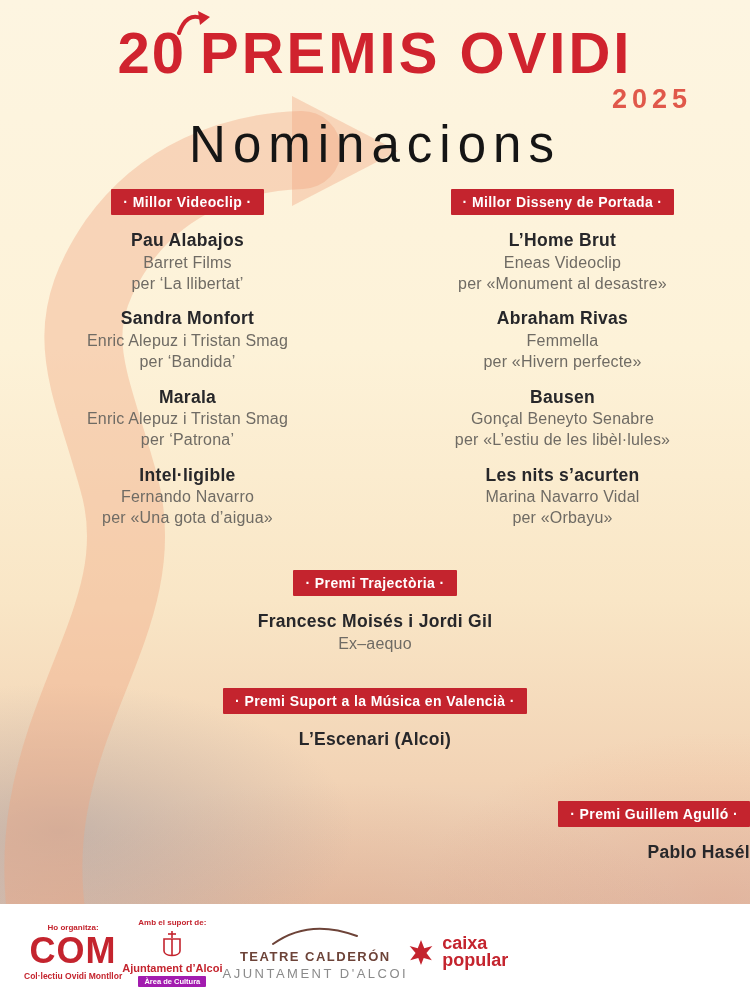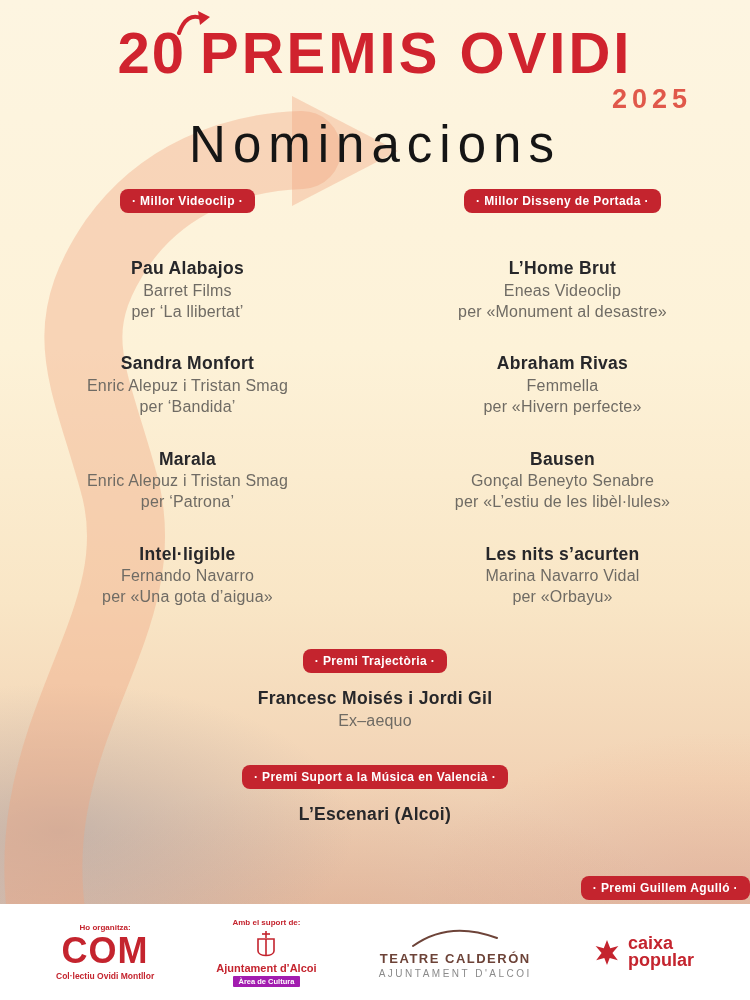--- a/index.html
+++ b/index.html
@@ -15,45 +15,45 @@
   .bg-arrow{position:absolute;top:0;left:0;z-index:0;pointer-events:none;}
   .content{position:relative;z-index:1;}
 
   .title-row{display:flex;justify-content:center;align-items:center;padding-top:24px;gap:14px;}
   .title-num{position:relative;display:inline-block;font-size:58px;font-weight:900;color:#d0232e;letter-spacing:2px;line-height:1;}
   .tail-icon{position:absolute;top:-15px;right:-24px;}
   .title-text{font-size:58px;font-weight:900;color:#d0232e;letter-spacing:3px;line-height:1;}
   .year{ text-align:right;padding-right:58px;margin-top:2px;color:#e0584a;font-size:27px;font-weight:bold;letter-spacing:5px;padding-left:42px;}
   .subtitle{text-align:center;font-size:51px;font-weight:400;color:#151515;letter-spacing:7px;margin-top:2px;line-height:1.1;}
 
-  .badge{display:inline-block;background:#c4242e;color:#fff;font-weight:bold;font-size:12px;
-    padding:5px 12px;letter-spacing:.4px;border-radius:8px;}
+  .badge{display:inline-block;background:#c4242e;color:#fff;font-weight:bold;font-size:14px;
+    padding:5px 12px;letter-spacing:.4px;border-radius:1px;}
   .cols{display:flex;margin-top:16px;}
   .col{width:50%;text-align:center;}
   .col .badge{margin-bottom:14px;}
-  .entry{margin-bottom:13px;margin-top:30px;}
+  .entry{margin-bottom:13px;}
   .entry-name{font-size:17.5px;font-weight:700;color:#27272a;letter-spacing:.3px;line-height:1.35;}
   .entry-line{font-size:16px;color:#6f6b64;letter-spacing:.2px;line-height:1.3;}
 
   .section{text-align:center;}
   .sec-1{margin-top:28px;}
   .sec-2{margin-top:34px;}
   .sec-3{margin-top:49px;text-align:right;}
   .section .entry-name{margin-top:14px;}
 
   .footer{position:absolute;left:0;bottom:0;width:750px;height:96px;background:#ffffff;z-index:2;
-    display:flex;align-items:center;justify-content:space-between;padding:0 56px;box-sizing:border-box;}
+    display:flex;align-items:center;padding:0 24px;box-sizing:border-box;}
   .f-block{display:flex;flex-direction:column;align-items:center;}
   .f-label{font-size:8px;color:#c4242e;font-weight:bold;margin-bottom:3px;}
   .com-logo{font-size:36px;font-weight:900;color:#c4242e;letter-spacing:1px;line-height:.9;}
   .com-sub{font-size:8.5px;font-weight:bold;color:#c4242e;margin-top:3px;}
   .aj-name{font-size:11px;font-weight:bold;color:#c4242e;margin-top:2px;}
   .aj-area{background:#a21caf;color:#fff;font-size:7.5px;font-weight:bold;padding:1px 6px;margin-top:2px;border-radius:1px;}
   .teatre-1{font-size:13px;font-weight:bold;color:#6d4338;letter-spacing:1.5px;margin-top:3px;}
-  .teatre-2{font-size:10px;color:#8a8a8a;letter-spacing:2.5px;margin-top:2px;}
+  .teatre-2{font-size:13px;color:#8a8a8a;letter-spacing:2.5px;margin-top:2px;}
   .caixa-row{display:flex;align-items:center;gap:8px;}
   .caixa-text{font-size:18px;font-weight:900;color:#c4242e;line-height:.95;text-align:left;}
 </style>
 </head>
 <body>
 
 <div class="poster">
 
   <svg class="bg-arrow" width="750" height="1000" viewBox="0 0 750 1000">
     <path d="M 60 980 C -10 740, 165 640, 118 480 C 88 372, 58 330, 118 242 C 162 180, 232 152, 302 150" fill="none" stroke="#f0a47e" stroke-width="78" stroke-linecap="round" opacity="0.38"></path>

